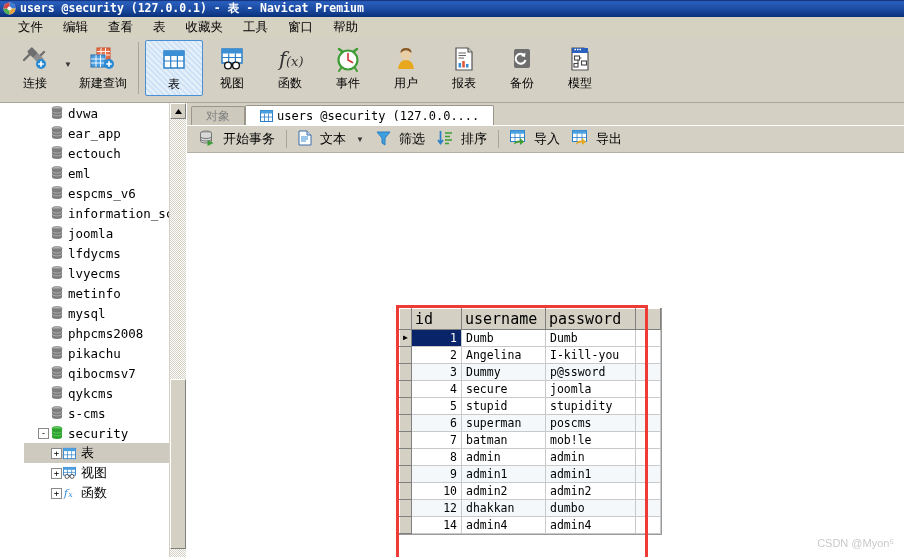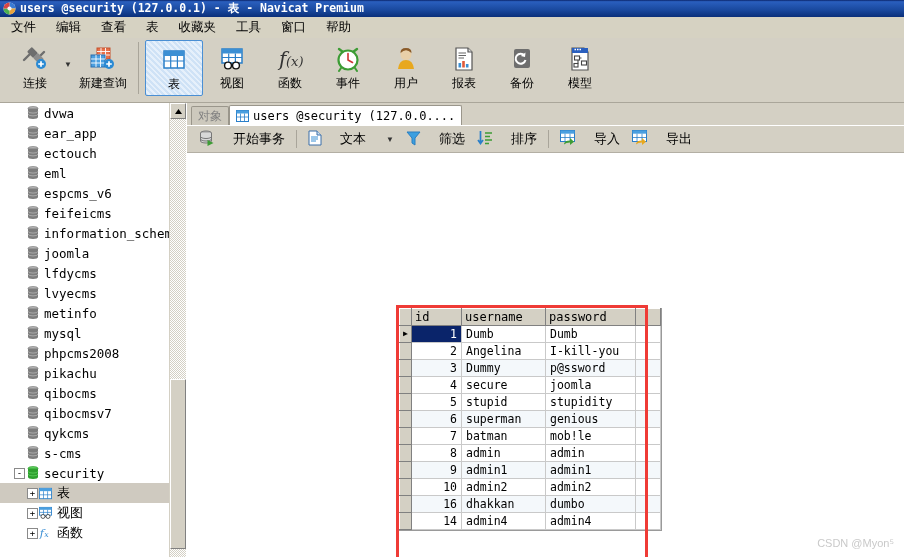--- a/index.html
+++ b/index.html
@@ -18,21 +18,21 @@
     display:flex;align-items:center;gap:4px;padding:0 3px;
     color:#fff;font-size:11.5px;font-weight:bold;
     font-family:"DejaVu Sans Mono","Liberation Mono",monospace;
     white-space:nowrap;
   }
   .nav-logo{width:13px;height:13px;flex:0 0 13px;position:relative;}
 
   
   .menubar{
     height:20px;flex:0 0 20px;background:#d6d2c2;
-    display:flex;align-items:center;padding-left:1px;
+    display:flex;align-items:center;padding-left:8px;
     border-bottom:1px solid #d6d2c2;
   }
   .menuitem{padding:2px 10px;font-size:12.5px;color:#000;cursor:default;}
 
   
   .toolbar{
     height:62px;flex:0 0 62px;background:#d4d0c4;
     display:flex;align-items:flex-start;padding:2px 0 0 6px;
     border-bottom:1px solid #aaa69a;position:relative;
   }
@@ -54,21 +54,21 @@
   .body{flex:1 1 auto;display:flex;min-height:0;}
 
   
   .sidebar{
     width:186px;flex:0 0 186px;background:#fff;border-right:1px solid #fff;
     position:relative;overflow:hidden;
   }
   .tree{padding:0;margin:0;list-style:none;}
   .tnode{height:20px;display:flex;align-items:center;white-space:nowrap;
     font-size:12.5px;color:#000;cursor:default;
-    font-family:"DejaVu Sans Mono","Liberation Mono",monospace;}
+    font-family:"DejaVu Sans Mono","Liberation Mono",monospace;margin-left:24px;}
   .tnode.cn{font-family:"Liberation Sans","DejaVu Sans",sans-serif;font-size:13px;}
   .tnode.sel{background:#cfcac0;}
   .tw{width:13px;flex:0 0 13px;display:flex;align-items:center;justify-content:center;}
   .expander{
     width:9px;height:9px;border:1px solid #8a8a8a;background:#fff;
     display:flex;align-items:center;justify-content:center;
     font-size:9px;line-height:7px;color:#000;font-family:"DejaVu Sans Mono",monospace;
   }
   .tlabel{margin-left:5px;}
   .dbic{width:14px;height:14px;flex:0 0 14px;}
@@ -91,34 +91,34 @@
   }
 
   
   .right{flex:1 1 auto;display:flex;flex-direction:column;min-width:0;background:#fff;position:relative;}
 
   .tabstrip{
     height:22px;flex:0 0 22px;background:#d4d0c4;display:flex;align-items:flex-end;
     padding-left:4px;border-bottom:1px solid #fff;
   }
   .tab{
-    height:19px;display:flex;align-items:center;gap:4px;padding:0 6px;
+    height:19px;display:flex;align-items:center;gap:4px;padding:0 14px;
     font-size:12px;box-sizing:border-box;cursor:default;
     border:1px solid #9a968b;border-bottom:none;
     border-radius:2px 2px 0 0;background:#cdc9bd;color:#808080;
     font-family:"DejaVu Sans Mono","Liberation Mono",monospace;
   }
   .tab.cn{font-family:"Liberation Sans",sans-serif;}
   .tab.active{background:#fff;color:#000;height:20px;justify-content:flex-end;}
 
   .subtoolbar{
     height:26px;flex:0 0 26px;background:#d4d0c4;display:flex;align-items:center;
     padding-left:6px;gap:0;border-bottom:1px solid #b3afa4;
   }
-  .sbtn{display:flex;align-items:center;gap:18px;padding:2px 6px;font-size:13px;color:#000;cursor:default;}
+  .sbtn{display:flex;align-items:center;gap:8px;padding:2px 6px;font-size:13px;color:#000;cursor:default;}
   .s-sep{width:1px;height:18px;background:#a9a59a;margin:0 5px;}
   .s-caret{font-size:8px;color:#333;margin-left:2px;}
 
   .gridwrap{flex:1 1 auto;position:relative;background:#fff;overflow:hidden;}
 
   
   .redbox{
     position:absolute;left:209px;top:152px;width:252px;height:274px;
     border:3px solid #ef3b36;box-sizing:border-box;pointer-events:none;z-index:5;
   }
@@ -127,21 +127,21 @@
   .grid{
     position:absolute;left:212px;top:155px;
     border:1px solid #9a9a9a;border-top:none;border-left:none;
     background:#fff;font-family:"DejaVu Sans Mono","Liberation Mono",monospace;
     font-size:11.5px;
   }
   table.dg{border-collapse:collapse;table-layout:fixed;}
   table.dg th{
     background:#d4d0c4;border:1px solid #fff;border-right-color:#808080;border-bottom-color:#808080;
     font-weight:normal;text-align:left;padding:1px 3px;height:14px;
-    font-size:12px;color:#000;box-sizing:border-box;
+    font-size:15px;color:#000;box-sizing:border-box;
     font-family:"DejaVu Sans Mono","Liberation Mono",monospace;
   }
   table.dg th.gut{width:12px;padding:0;}
   table.dg td{
     border-right:1px solid #c9c9c9;border-bottom:1px solid #c9c9c9;
     padding:1px 4px;height:16px;box-sizing:border-box;white-space:nowrap;overflow:hidden;
   }
   table.dg td.gut{
     width:12px;padding:0;background:#d4d0c4;
     border:1px solid #fff;border-right-color:#808080;border-bottom-color:#808080;
@@ -394,32 +394,20 @@
           <li class="tnode">
             <span class="tw"></span>
             <span class="tw"></span>
             <span class="tw">
               <svg class="dbic" viewBox="0 0 14 14">
                 <ellipse cx="7" cy="2.4" rx="5" ry="1.9" fill="#b5b5b5" stroke="#7d7d7d" stroke-width="0.7"></ellipse>
                 <path d="M2 2.4 V11 a5 1.9 0 0 0 10 0 V2.4" fill="#7d7d7d"></path>
                 <path d="M2 5.2 a5 1.9 0 0 0 10 0 M2 8 a5 1.9 0 0 0 10 0" fill="none" stroke="#b5b5b5" stroke-width="0.8"></path>
               </svg>
             </span>
-            <span class="tlabel">feifeicms</span>
-          </li>
-          <li class="tnode">
-            <span class="tw"></span>
-            <span class="tw"></span>
-            <span class="tw">
-              <svg class="dbic" viewBox="0 0 14 14">
-                <ellipse cx="7" cy="2.4" rx="5" ry="1.9" fill="#b5b5b5" stroke="#7d7d7d" stroke-width="0.7"></ellipse>
-                <path d="M2 2.4 V11 a5 1.9 0 0 0 10 0 V2.4" fill="#7d7d7d"></path>
-                <path d="M2 5.2 a5 1.9 0 0 0 10 0 M2 8 a5 1.9 0 0 0 10 0" fill="none" stroke="#b5b5b5" stroke-width="0.8"></path>
-              </svg>
-            </span>
             <span class="tlabel">information_schema</span>
           </li>
           <li class="tnode">
             <span class="tw"></span>
             <span class="tw"></span>
             <span class="tw">
               <svg class="dbic" viewBox="0 0 14 14">
                 <ellipse cx="7" cy="2.4" rx="5" ry="1.9" fill="#b5b5b5" stroke="#7d7d7d" stroke-width="0.7"></ellipse>
                 <path d="M2 2.4 V11 a5 1.9 0 0 0 10 0 V2.4" fill="#7d7d7d"></path>
                 <path d="M2 5.2 a5 1.9 0 0 0 10 0 M2 8 a5 1.9 0 0 0 10 0" fill="none" stroke="#b5b5b5" stroke-width="0.8"></path>
@@ -491,32 +479,20 @@
             <span class="tw"></span>
             <span class="tw"></span>
             <span class="tw">
               <svg class="dbic" viewBox="0 0 14 14">
                 <ellipse cx="7" cy="2.4" rx="5" ry="1.9" fill="#b5b5b5" stroke="#7d7d7d" stroke-width="0.7"></ellipse>
                 <path d="M2 2.4 V11 a5 1.9 0 0 0 10 0 V2.4" fill="#7d7d7d"></path>
                 <path d="M2 5.2 a5 1.9 0 0 0 10 0 M2 8 a5 1.9 0 0 0 10 0" fill="none" stroke="#b5b5b5" stroke-width="0.8"></path>
               </svg>
             </span>
             <span class="tlabel">pikachu</span>
-          </li>
-          <li class="tnode">
-            <span class="tw"></span>
-            <span class="tw"></span>
-            <span class="tw">
-              <svg class="dbic" viewBox="0 0 14 14">
-                <ellipse cx="7" cy="2.4" rx="5" ry="1.9" fill="#b5b5b5" stroke="#7d7d7d" stroke-width="0.7"></ellipse>
-                <path d="M2 2.4 V11 a5 1.9 0 0 0 10 0 V2.4" fill="#7d7d7d"></path>
-                <path d="M2 5.2 a5 1.9 0 0 0 10 0 M2 8 a5 1.9 0 0 0 10 0" fill="none" stroke="#b5b5b5" stroke-width="0.8"></path>
-              </svg>
-            </span>
-            <span class="tlabel">qibocms</span>
           </li>
           <li class="tnode">
             <span class="tw"></span>
             <span class="tw"></span>
             <span class="tw">
               <svg class="dbic" viewBox="0 0 14 14">
                 <ellipse cx="7" cy="2.4" rx="5" ry="1.9" fill="#b5b5b5" stroke="#7d7d7d" stroke-width="0.7"></ellipse>
                 <path d="M2 2.4 V11 a5 1.9 0 0 0 10 0 V2.4" fill="#7d7d7d"></path>
                 <path d="M2 5.2 a5 1.9 0 0 0 10 0 M2 8 a5 1.9 0 0 0 10 0" fill="none" stroke="#b5b5b5" stroke-width="0.8"></path>
               </svg>
@@ -756,21 +732,21 @@
                   <td class="gut"></td>
                   <td class="c-id col-id">5</td>
                   <td class="col-user">stupid</td>
                   <td class="col-pass">stupidity</td>
                   <td class="col-fill"></td>
                 </tr>
                 <tr class="alt">
                   <td class="gut"></td>
                   <td class="c-id col-id">6</td>
                   <td class="col-user">superman</td>
-                  <td class="col-pass">genious</td>
+                  <td class="col-pass">poscms</td>
                   <td class="col-fill"></td>
                 </tr>
                 <tr class="">
                   <td class="gut"></td>
                   <td class="c-id col-id">7</td>
                   <td class="col-user">batman</td>
                   <td class="col-pass">mob!le</td>
                   <td class="col-fill"></td>
                 </tr>
                 <tr class="">
@@ -789,21 +765,21 @@
                 </tr>
                 <tr class="">
                   <td class="gut"></td>
                   <td class="c-id col-id">10</td>
                   <td class="col-user">admin2</td>
                   <td class="col-pass">admin2</td>
                   <td class="col-fill"></td>
                 </tr>
                 <tr class="alt">
                   <td class="gut"></td>
-                  <td class="c-id col-id">16</td>
+                  <td class="c-id col-id">12</td>
                   <td class="col-user">dhakkan</td>
                   <td class="col-pass">dumbo</td>
                   <td class="col-fill"></td>
                 </tr>
                 <tr class="">
                   <td class="gut"></td>
                   <td class="c-id col-id">14</td>
                   <td class="col-user">admin4</td>
                   <td class="col-pass">admin4</td>
                   <td class="col-fill"></td>

